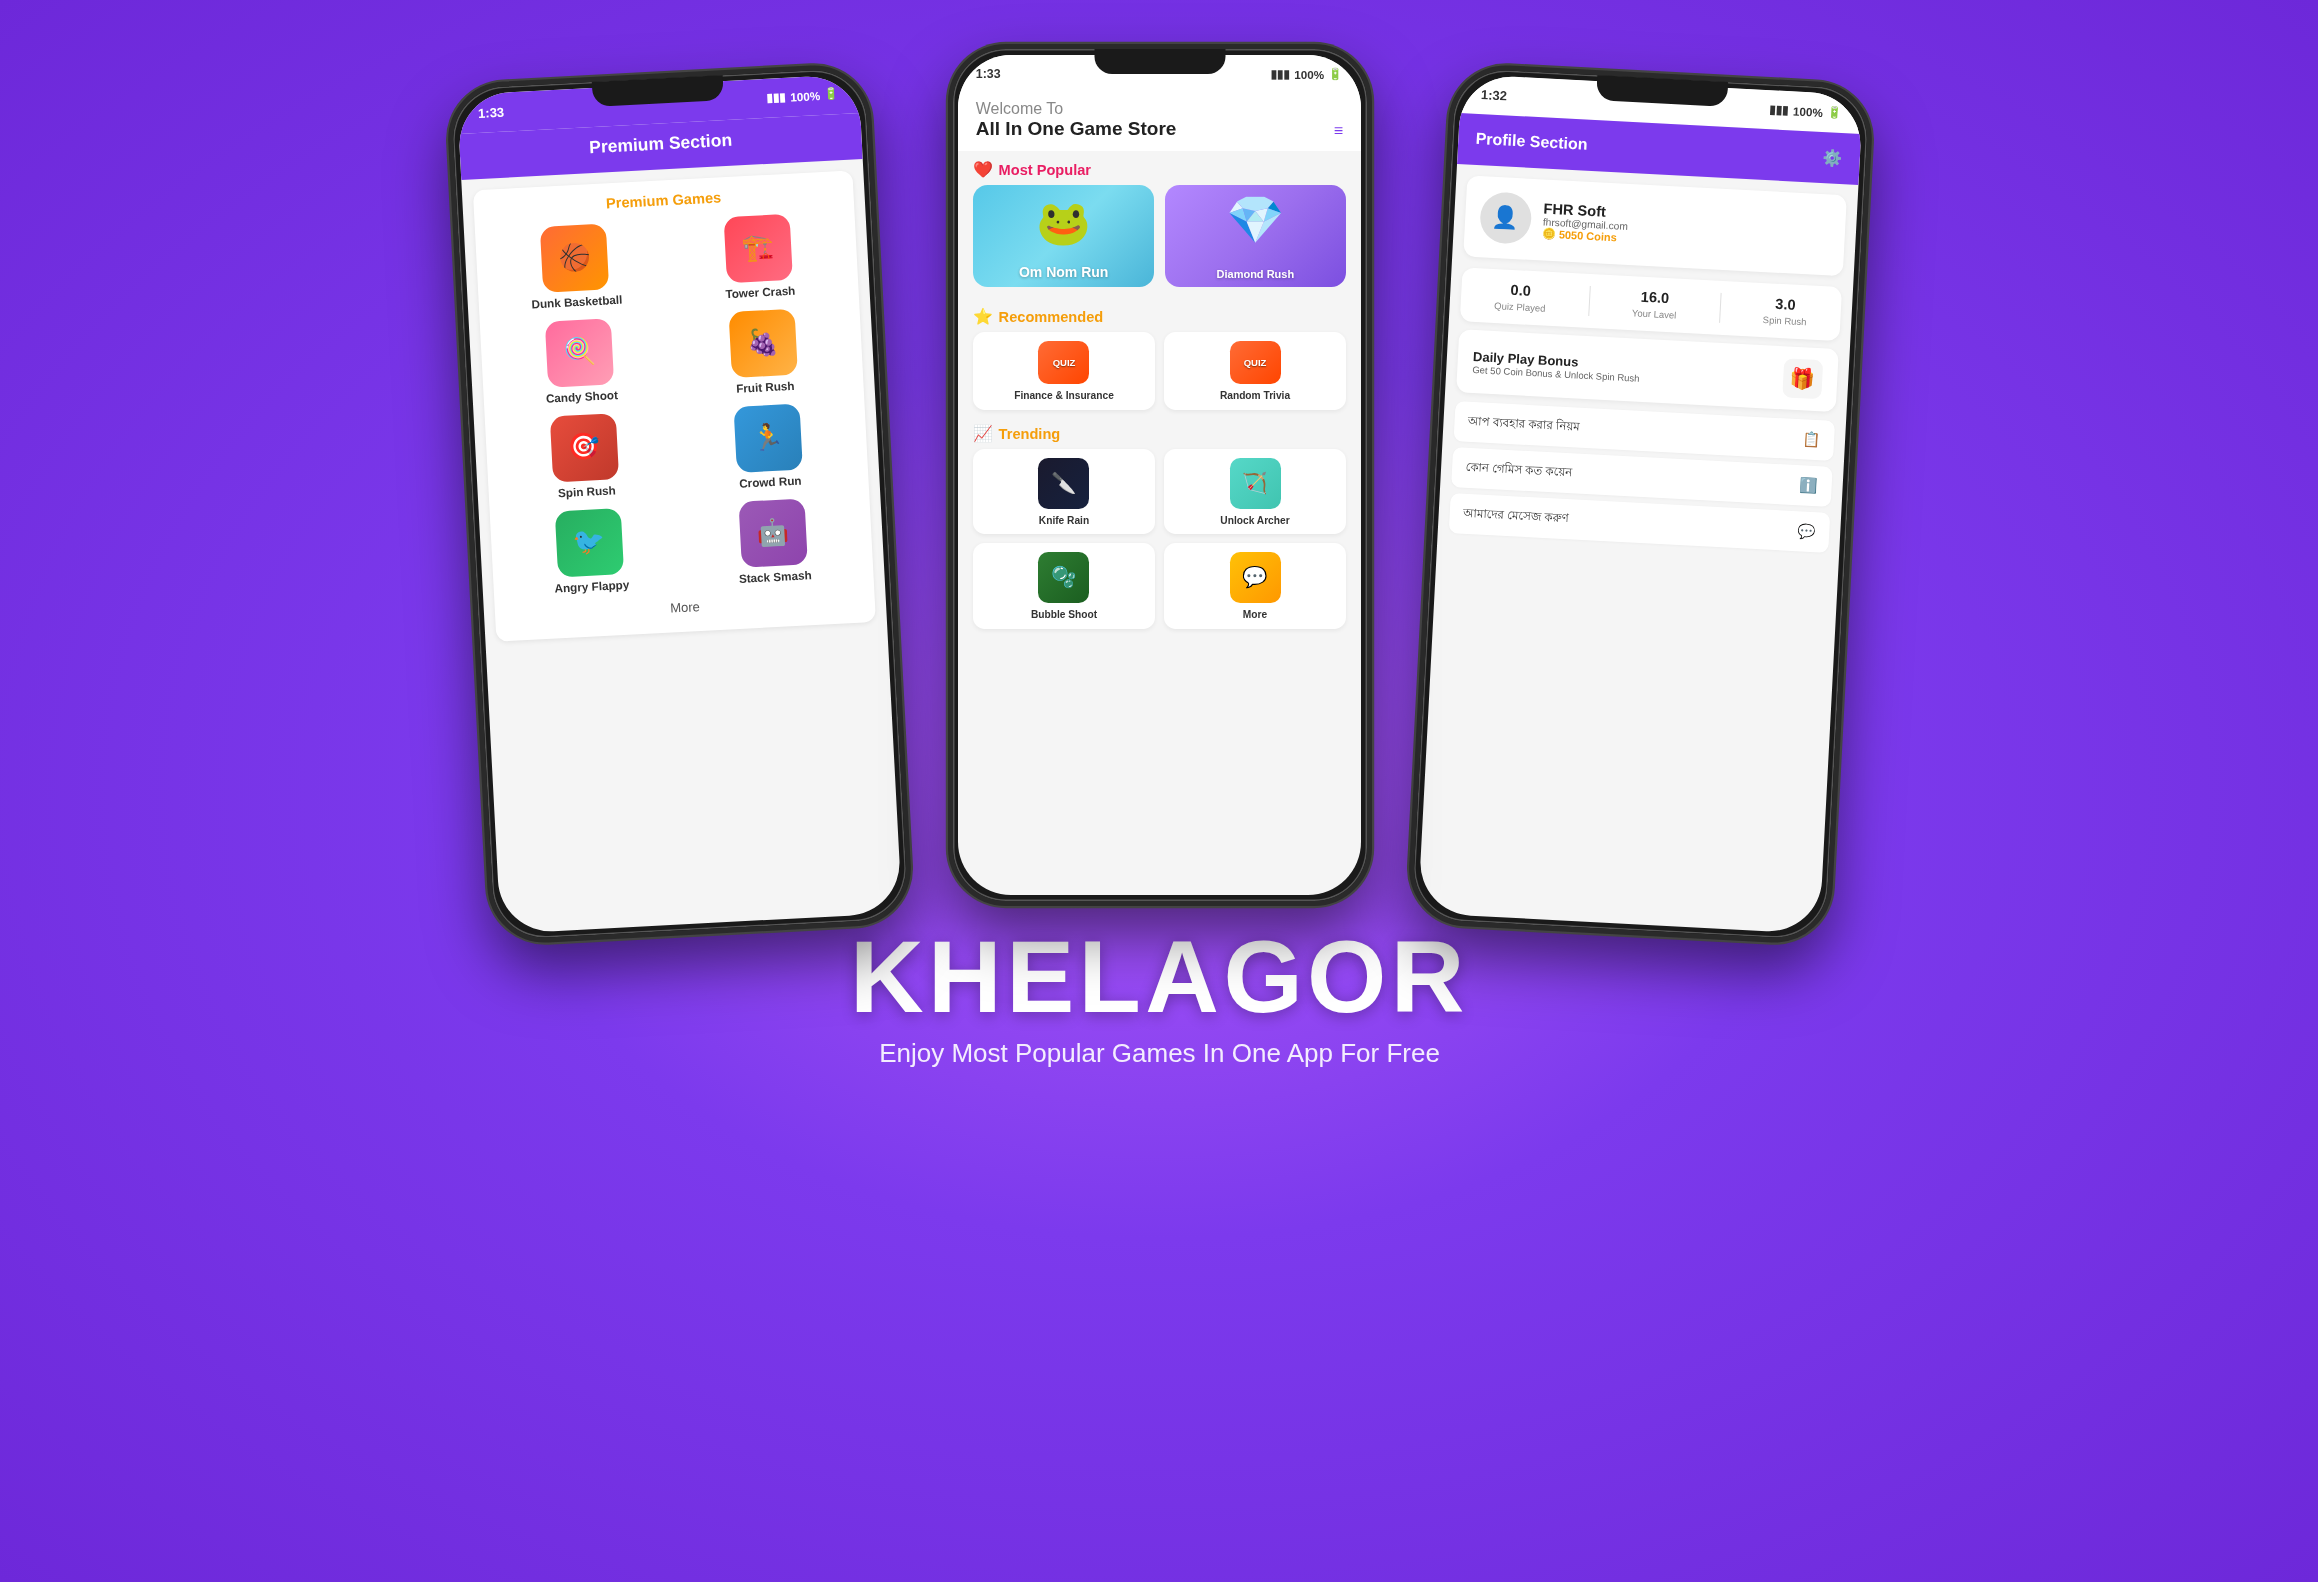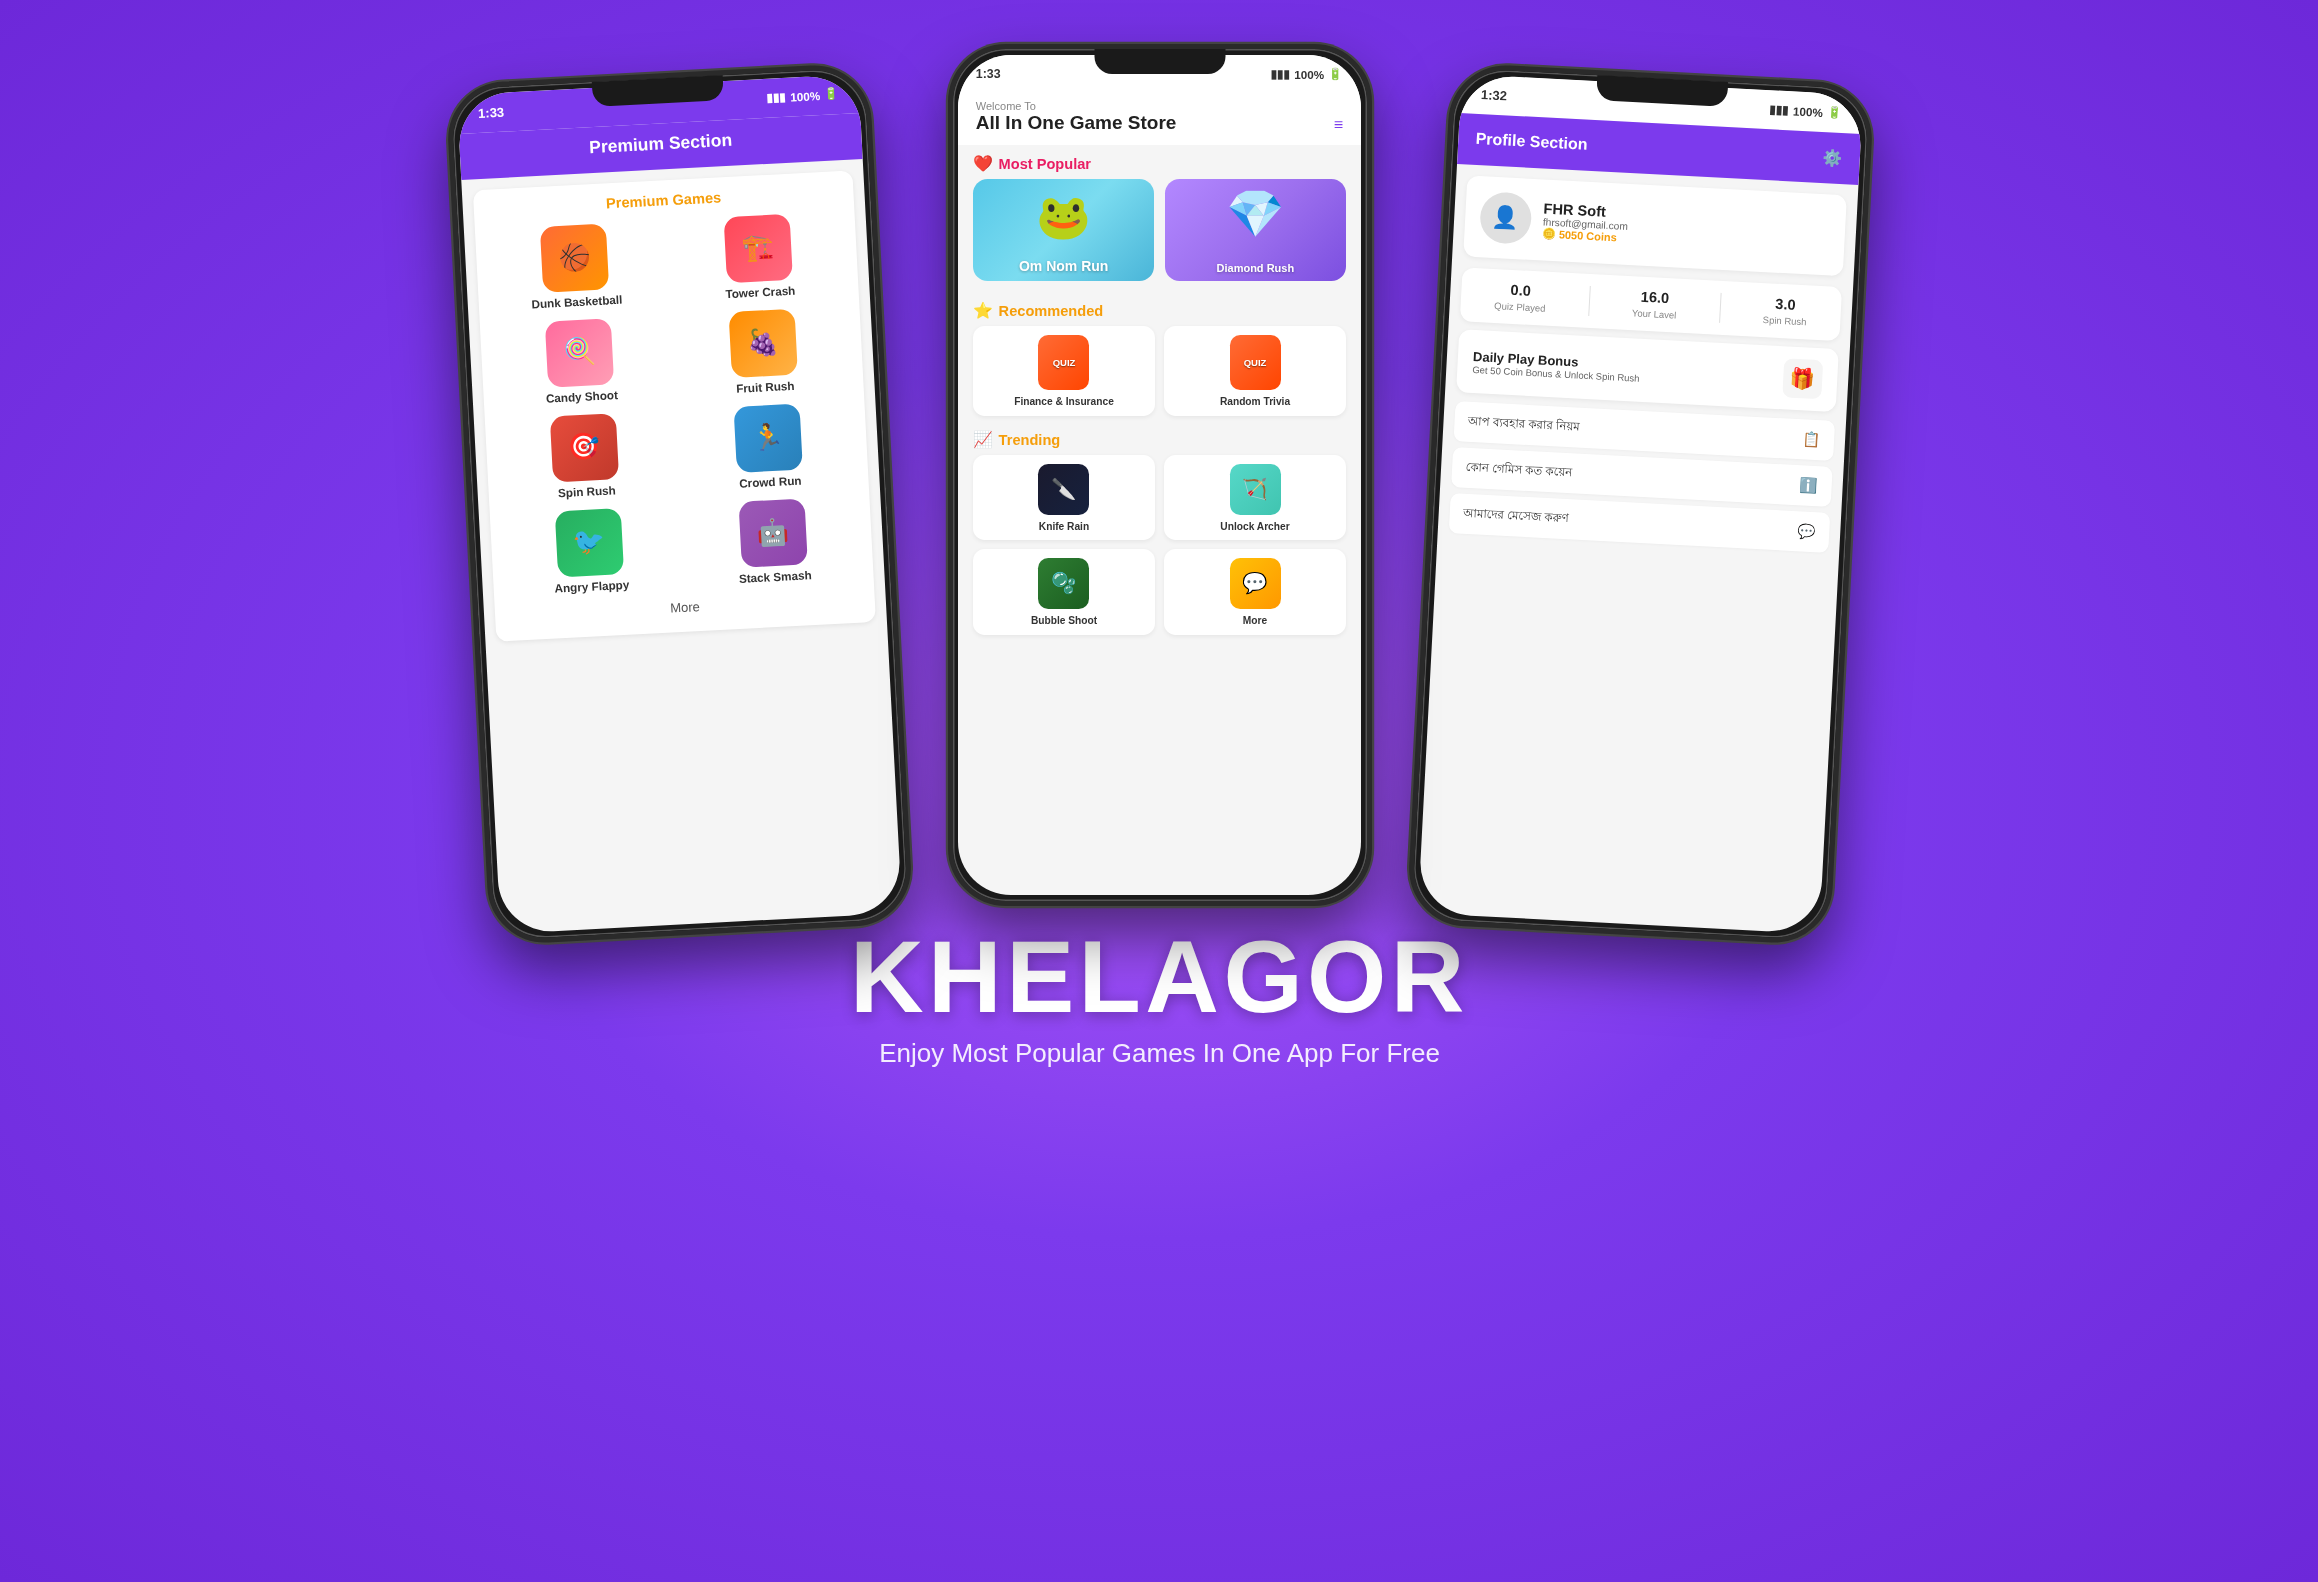--- a/index.html
+++ b/index.html
@@ -166,21 +166,21 @@
       padding: 0 17.5px;
       font-size: 12.4px;
       font-weight: 600;
       color: #333;
     }
     .store-header {
       background: white;
       padding: 5.8px 17.5px 11.7px;
     }
     .welcome-text {
-      font-size: 11px;
+      font-size: 16px;
       color: #888;
     }
     .store-title {
       font-size: 19px;
       font-weight: 700;
       color: #222;
     }
     .menu-icon {
       color: #7c3aed;
       font-size: 16px;
@@ -239,21 +239,21 @@
       border-radius: 11.7px;
       padding: 8.8px;
       display: flex;
       flex-direction: column;
       align-items: center;
       gap: 5.8px;
       box-shadow: 0 1.5px 4.4px rgba(0,0,0,0.06);
     }
     .rec-icon {
       width: 51px;
-      height: 55px;
+      height: 43px;
       border-radius: 10.2px;
       display: flex;
       align-items: center;
       justify-content: center;
       font-size: 20.5px;
     }
     .quiz-icon-bg { background: linear-gradient(135deg, #ff6b35, #ff4500); }
     .rec-label {
       font-size: 10.2px;
       font-weight: 600;

